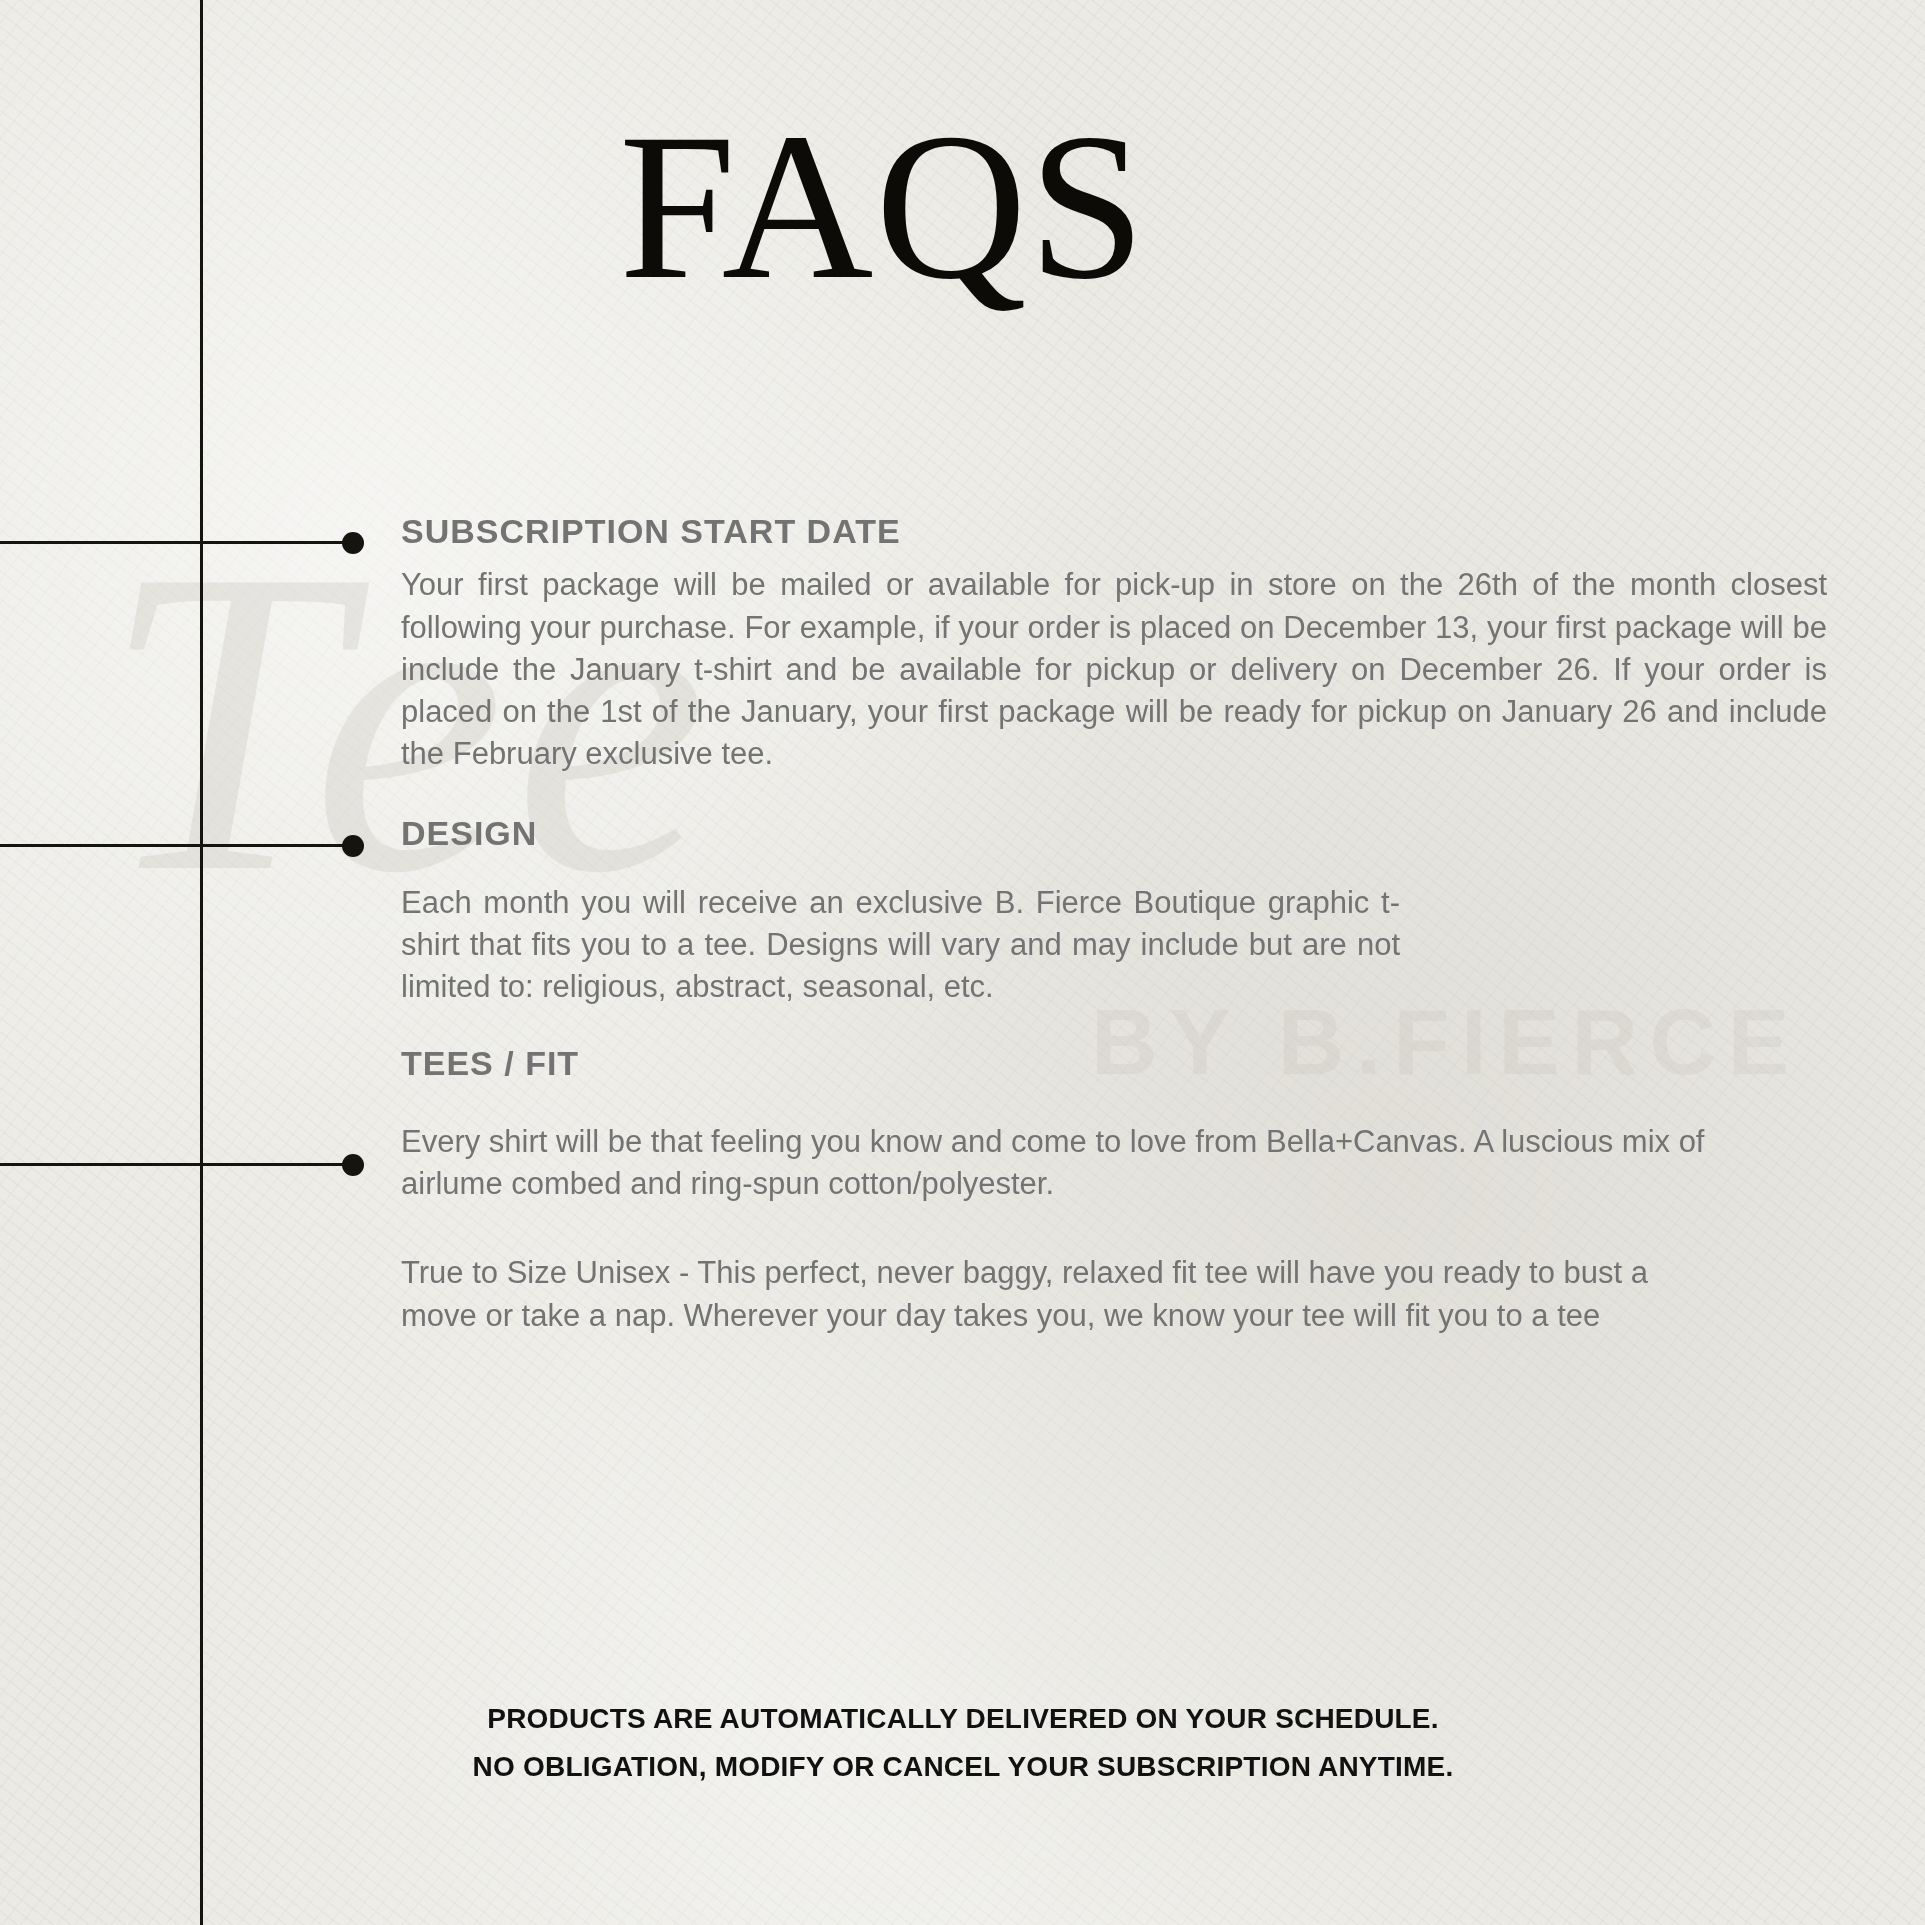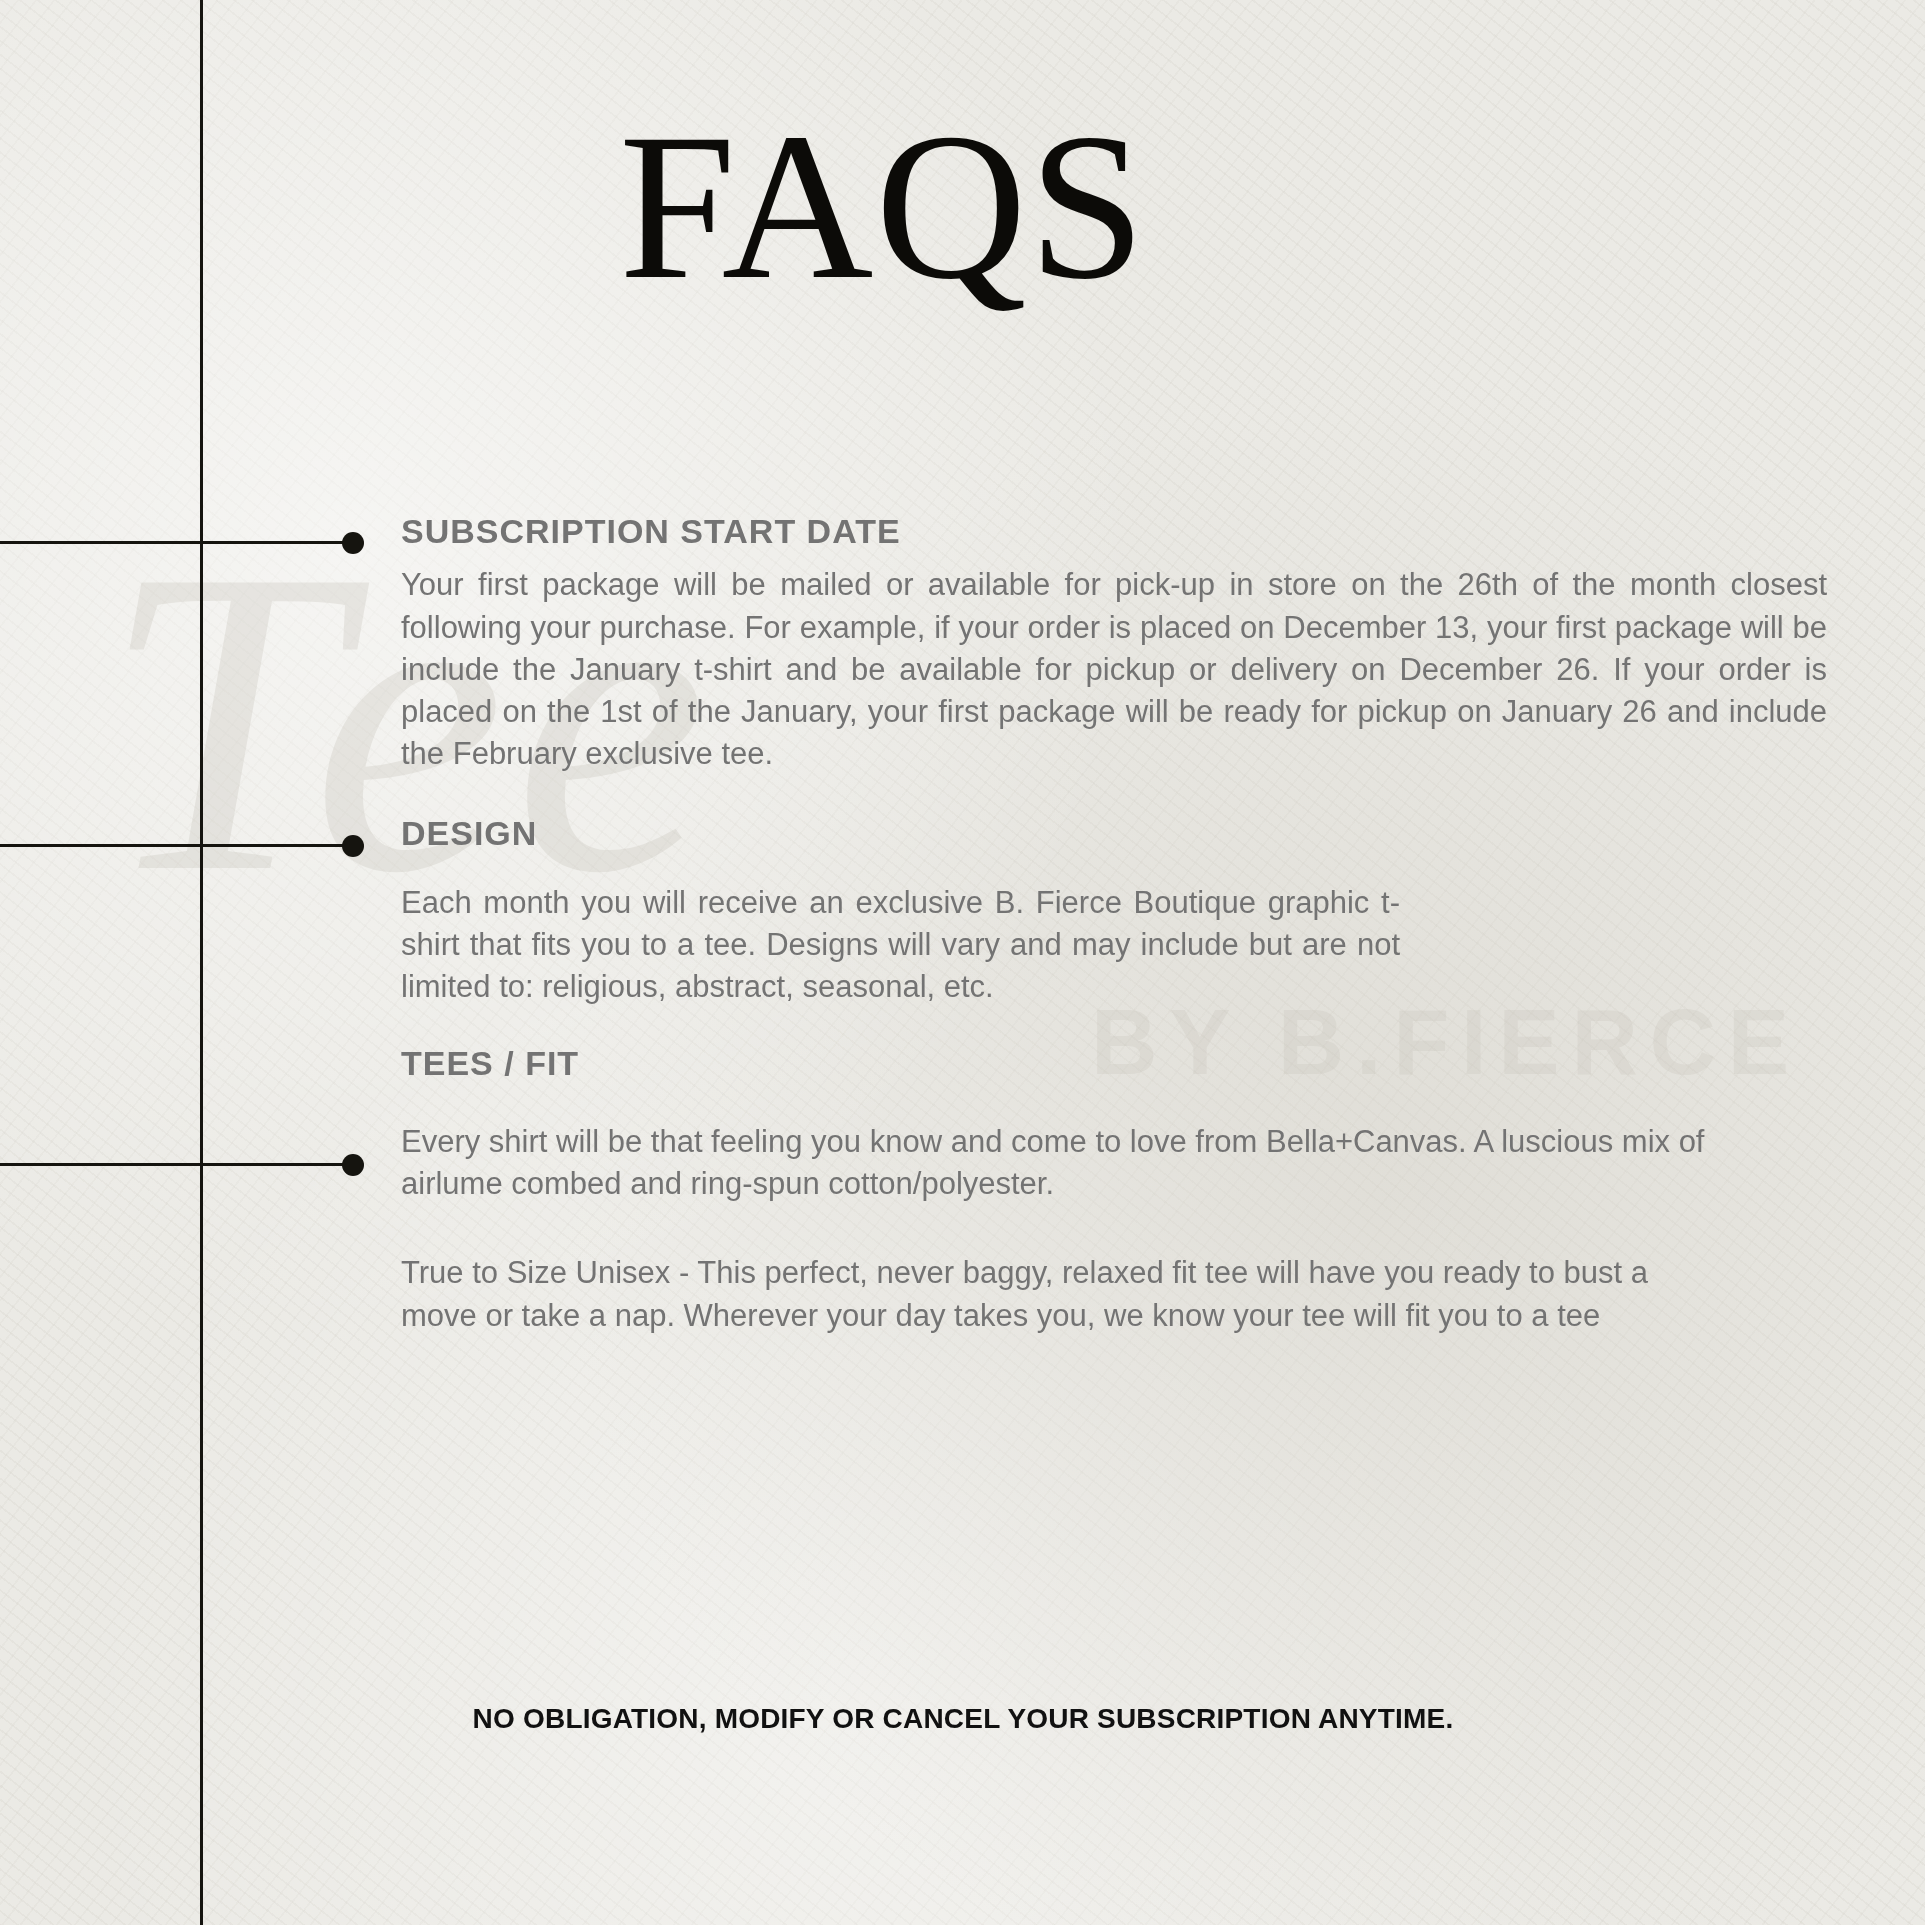--- a/index.html
+++ b/index.html
@@ -185,15 +185,16 @@
   <div class="sec-3">
     <h2 class="section-head">TEES / FIT</h2>
     <p class="section-body">Every shirt will be that feeling you know and come to love from Bella+Canvas. A luscious mix of airlume combed and ring-spun cotton/polyester.</p>
     <div class="para-gap"></div>
     <p class="section-body">True to Size Unisex - This perfect, never baggy, relaxed fit tee will have you ready to bust a move or take a nap. Wherever your day takes you, we know your tee will fit you to a tee</p>
   </div>
 
 </div>
 
 <div class="footer">
+  <div>PRODUCTS ARE AUTOMATICALLY DELIVERED ON YOUR SCHEDULE.</div>
   <div>NO OBLIGATION, MODIFY OR CANCEL YOUR SUBSCRIPTION ANYTIME.</div>
 </div>
 
 
 </body></html>

